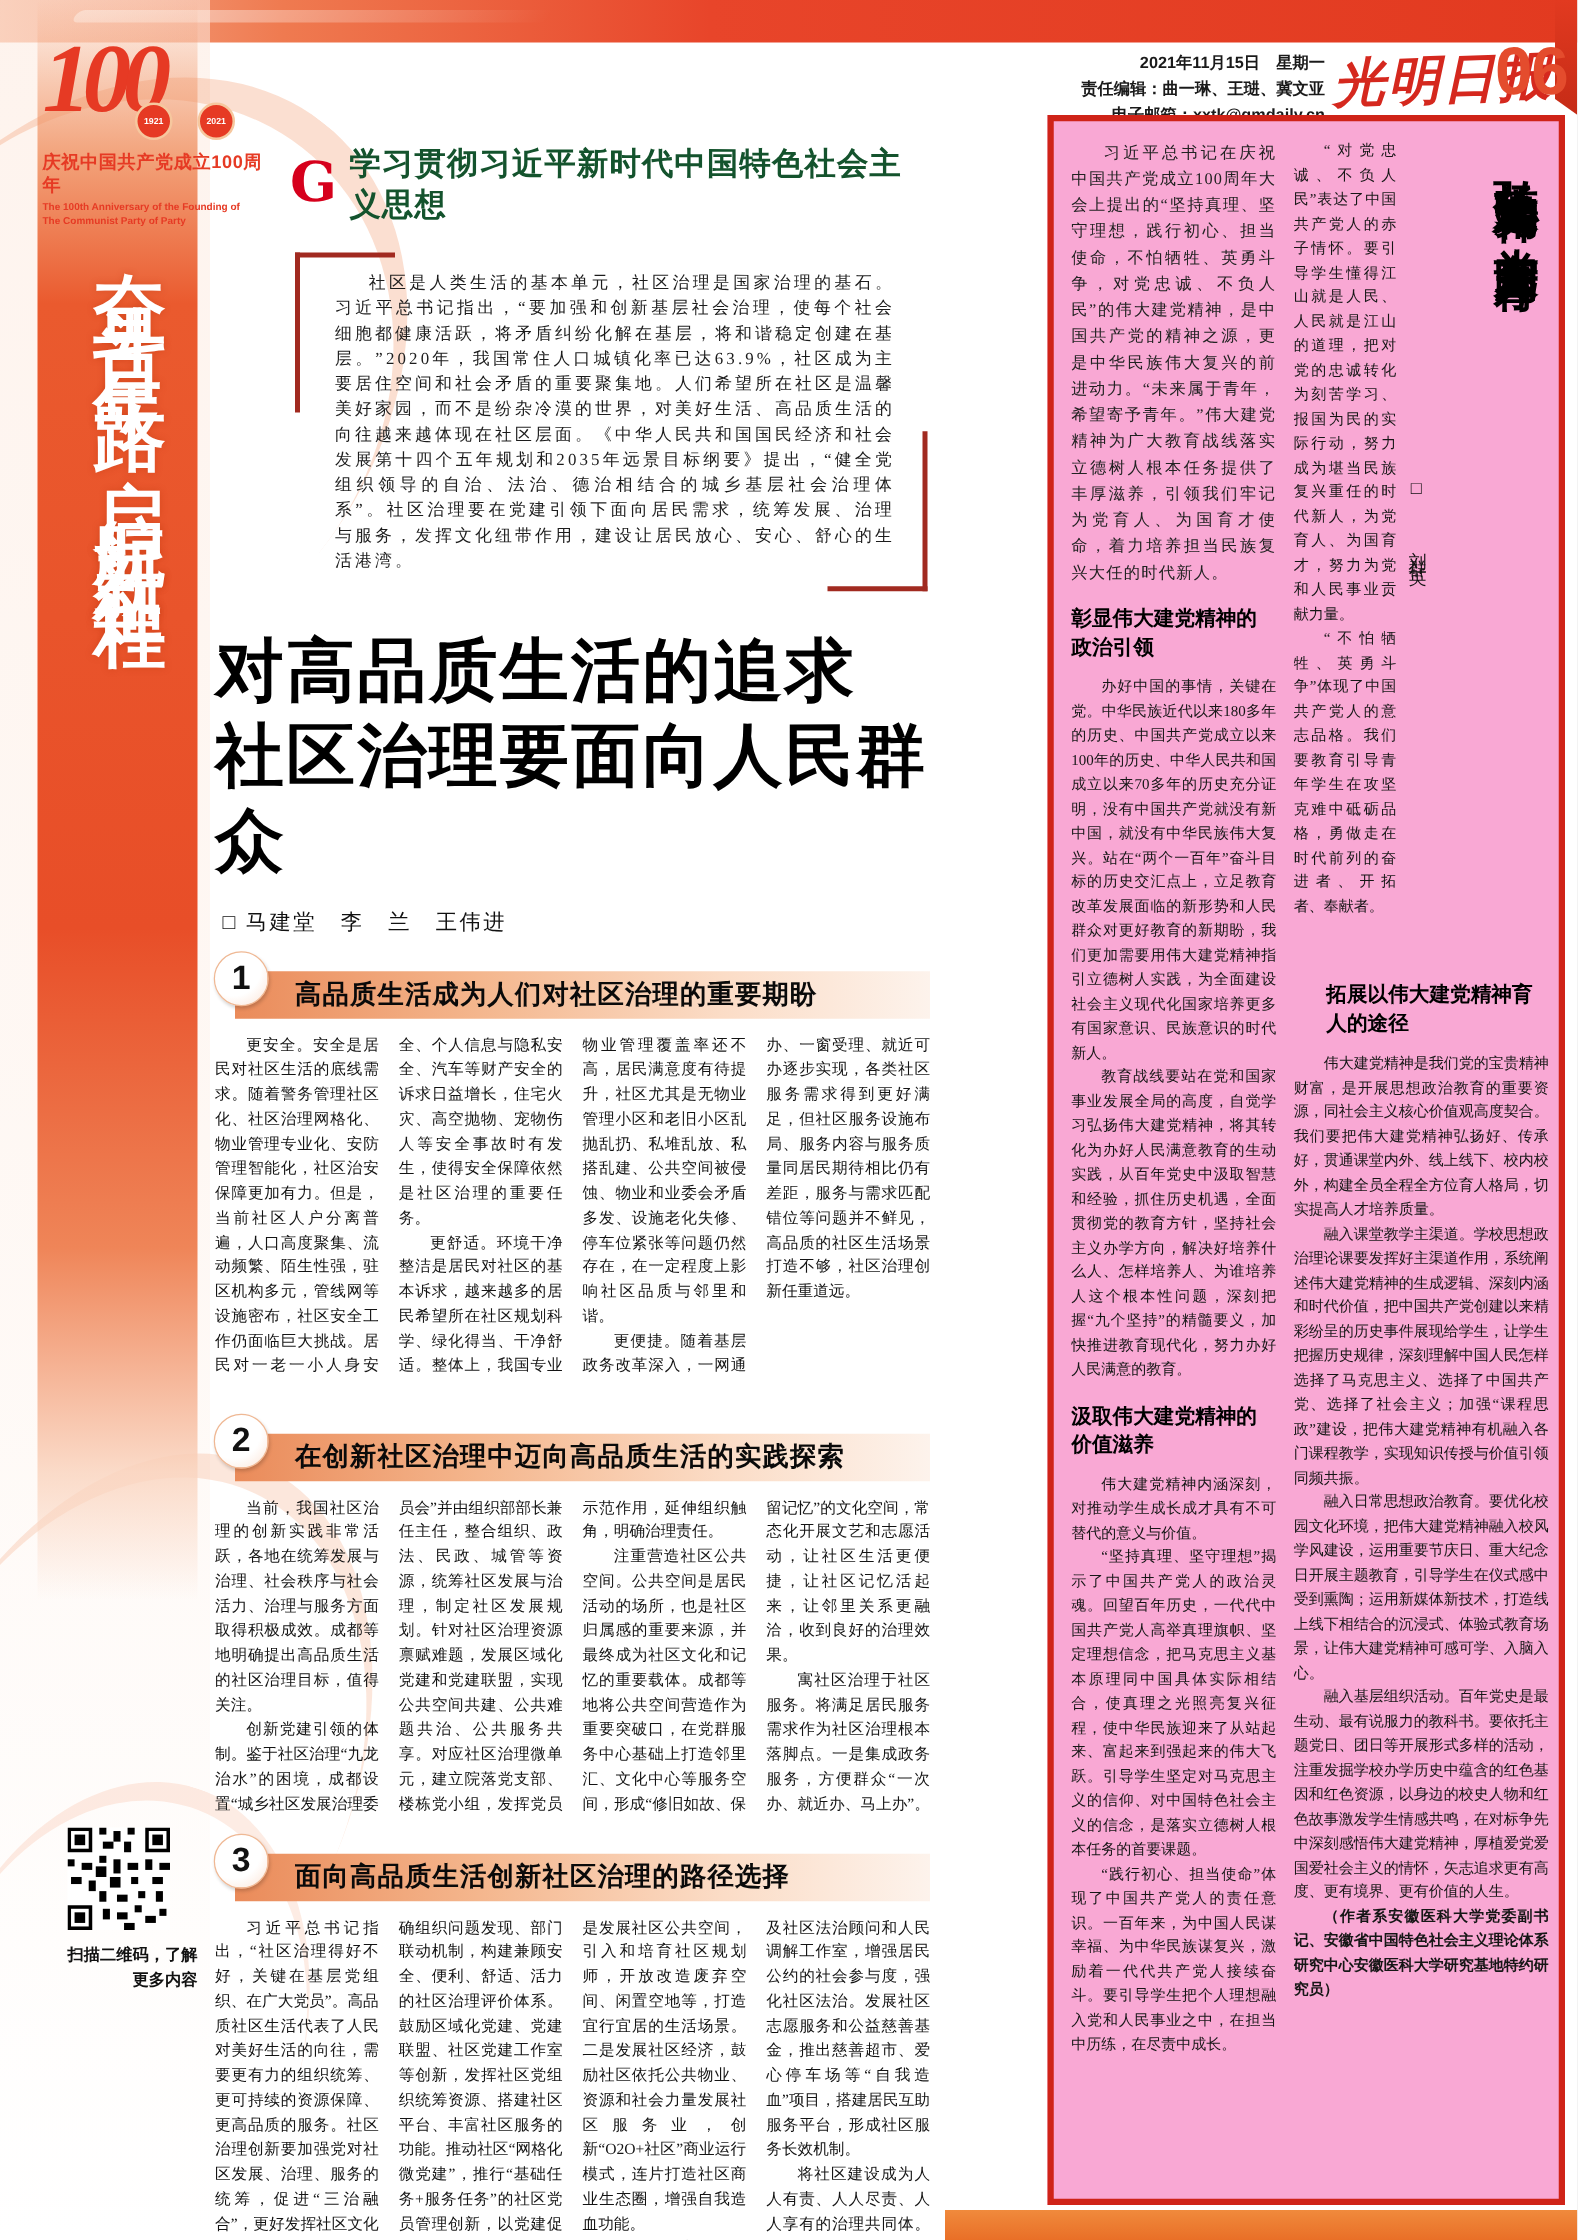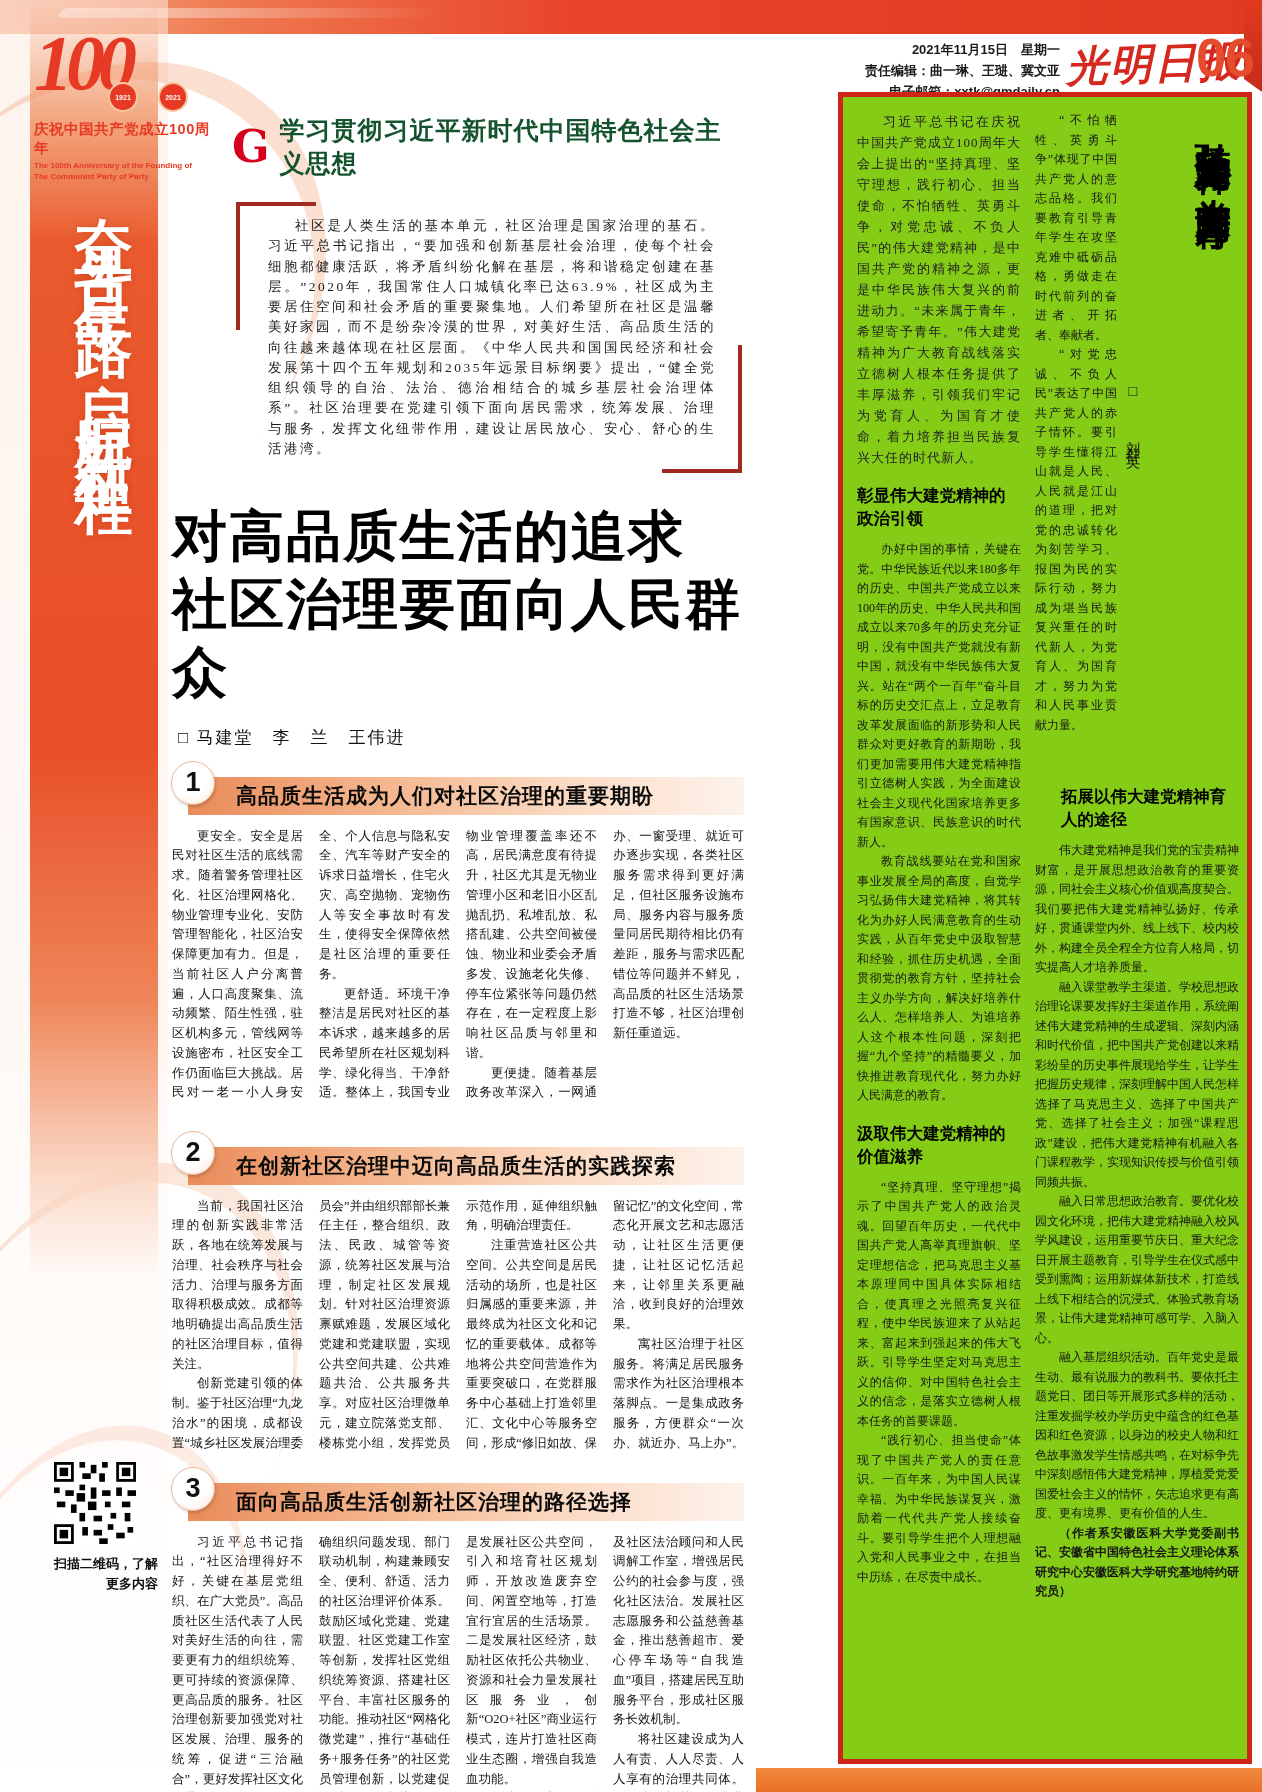--- a/index.html
+++ b/index.html
@@ -65,21 +65,21 @@
   .sec-num{position:absolute;left:-17px;top:-16px;width:42px;height:42px;border-radius:50%;
     background:radial-gradient(circle at 35% 30%,#ffffff 55%,#fbe3d4 100%);border:1px solid #efb894;
     box-shadow:1px 2px 3px rgba(0,0,0,.18);display:flex;align-items:center;justify-content:center;
     font-family:"Liberation Sans",sans-serif;font-weight:900;font-size:27px;color:#111;}
   .sec-h{padding-left:48px;font-family:"Liberation Sans",sans-serif;font-weight:900;font-size:21px;line-height:38px;letter-spacing:1px;color:#0a0a0a;}
   .sec-body{margin-top:12px;column-gap:16px;column-count:4;column-fill:auto;overflow:hidden;
     font-size:12.5px;line-height:1.58;text-align:justify;color:#141414;}
   .sec-body p{margin:0;text-indent:2em;}
   .h1body{height:292px;} .h2body{height:258px;} .h3body{height:448px;}
   
-  .side-box{position:absolute;left:838px;top:92px;width:414px;height:1672px;background:#84cc16;
+  .side-box{position:absolute;left:838px;top:92px;width:414px;height:1672px;background:#f9a8d4;
     border:5px solid #cf2318;box-sizing:border-box;}
   .side-inner{position:relative;width:100%;height:100%;}
   .s-col1{position:absolute;left:14px;top:14px;width:164px;height:1630px;overflow:hidden;}
   .s-lead p{margin:0;font-size:13px;line-height:21px;letter-spacing:1px;text-indent:2em;text-align:justify;color:#222;}
   .s-subhead{margin:16px 0 10px;font-family:"Liberation Sans",sans-serif;font-weight:900;font-size:16.5px;line-height:1.4;color:#000;}
   .s-body p{margin:0;font-size:12px;line-height:19.5px;text-indent:2em;text-align:justify;color:#161616;}
   .s-right{position:absolute;left:192px;top:14px;width:204px;height:1630px;}
   .s-narrow{position:absolute;left:0;top:0;width:82px;height:652px;overflow:hidden;}
   .s-author{position:absolute;left:88px;top:272px;writing-mode:vertical-rl;text-orientation:upright;
     font-size:14.5px;letter-spacing:7px;color:#111;}
@@ -245,29 +245,30 @@
         <div class="s-lead">
           <p>习近平总书记在庆祝中国共产党成立100周年大会上提出的“坚持真理、坚守理想，践行初心、担当使命，不怕牺牲、英勇斗争，对党忠诚、不负人民”的伟大建党精神，是中国共产党的精神之源，更是中华民族伟大复兴的前进动力。“未来属于青年，希望寄予青年。”伟大建党精神为广大教育战线落实立德树人根本任务提供了丰厚滋养，引领我们牢记为党育人、为国育才使命，着力培养担当民族复兴大任的时代新人。</p>
         </div>
         <div class="s-subhead">彰显伟大建党精神的政治引领</div>
         <div class="s-body">
             <p>办好中国的事情，关键在党。中华民族近代以来180多年的历史、中国共产党成立以来100年的历史、中华人民共和国成立以来70多年的历史充分证明，没有中国共产党就没有新中国，就没有中华民族伟大复兴。站在“两个一百年”奋斗目标的历史交汇点上，立足教育改革发展面临的新形势和人民群众对更好教育的新期盼，我们更加需要用伟大建党精神指引立德树人实践，为全面建设社会主义现代化国家培养更多有国家意识、民族意识的时代新人。</p>
             <p>教育战线要站在党和国家事业发展全局的高度，自觉学习弘扬伟大建党精神，将其转化为办好人民满意教育的生动实践，从百年党史中汲取智慧和经验，抓住历史机遇，全面贯彻党的教育方针，坚持社会主义办学方向，解决好培养什么人、怎样培养人、为谁培养人这个根本性问题，深刻把握“九个坚持”的精髓要义，加快推进教育现代化，努力办好人民满意的教育。</p>
           </div>
         <div class="s-subhead">汲取伟大建党精神的价值滋养</div>
         <div class="s-body">
+            <p>伟大建党精神内涵深刻，对推动学生成长成才具有不可替代的意义与价值。</p>
             <p>“坚持真理、坚守理想”揭示了中国共产党人的政治灵魂。回望百年历史，一代代中国共产党人高举真理旗帜、坚定理想信念，把马克思主义基本原理同中国具体实际相结合，使真理之光照亮复兴征程，使中华民族迎来了从站起来、富起来到强起来的伟大飞跃。引导学生坚定对马克思主义的信仰、对中国特色社会主义的信念，是落实立德树人根本任务的首要课题。</p>
             <p>“践行初心、担当使命”体现了中国共产党人的责任意识。一百年来，为中国人民谋幸福、为中华民族谋复兴，激励着一代代共产党人接续奋斗。要引导学生把个人理想融入党和人民事业之中，在担当中历练，在尽责中成长。</p>
           </div>
       </div>
 
       <div class="s-right">
         <div class="s-narrow s-body">
+            <p>“对党忠诚、不负人民”表达了中国共产党人的赤子情怀。要引导学生懂得江山就是人民、人民就是江山的道理，把对党的忠诚转化为刻苦学习、报国为民的实际行动，努力成为堪当民族复兴重任的时代新人，为党育人、为国育才，努力为党和人民事业贡献力量。</p>
             <p>“不怕牺牲、英勇斗争”体现了中国共产党人的意志品格。我们要教育引导青年学生在攻坚克难中砥砺品格，勇做走在时代前列的奋进者、开拓者、奉献者。</p>
-            <p>“对党忠诚、不负人民”表达了中国共产党人的赤子情怀。要引导学生懂得江山就是人民、人民就是江山的道理，把对党的忠诚转化为刻苦学习、报国为民的实际行动，努力成为堪当民族复兴重任的时代新人，为党育人、为国育才，努力为党和人民事业贡献力量。</p>
           </div>
         <div class="s-author">□ 刘群英</div>
         <div class="s-title">弘扬伟大建党精神　为党育人为国育才</div>
         <div class="s-lower">
           <div class="s-subhead">拓展以伟大建党精神育人的途径</div>
           <div class="s-body">
               <p>伟大建党精神是我们党的宝贵精神财富，是开展思想政治教育的重要资源，同社会主义核心价值观高度契合。我们要把伟大建党精神弘扬好、传承好，贯通课堂内外、线上线下、校内校外，构建全员全程全方位育人格局，切实提高人才培养质量。</p>
               <p>融入课堂教学主渠道。学校思想政治理论课要发挥好主渠道作用，系统阐述伟大建党精神的生成逻辑、深刻内涵和时代价值，把中国共产党创建以来精彩纷呈的历史事件展现给学生，让学生把握历史规律，深刻理解中国人民怎样选择了马克思主义、选择了中国共产党、选择了社会主义；加强“课程思政”建设，把伟大建党精神有机融入各门课程教学，实现知识传授与价值引领同频共振。</p>
               <p>融入日常思想政治教育。要优化校园文化环境，把伟大建党精神融入校风学风建设，运用重要节庆日、重大纪念日开展主题教育，引导学生在仪式感中受到熏陶；运用新媒体新技术，打造线上线下相结合的沉浸式、体验式教育场景，让伟大建党精神可感可学、入脑入心。</p>
               <p>融入基层组织活动。百年党史是最生动、最有说服力的教科书。要依托主题党日、团日等开展形式多样的活动，注重发掘学校办学历史中蕴含的红色基因和红色资源，以身边的校史人物和红色故事激发学生情感共鸣，在对标争先中深刻感悟伟大建党精神，厚植爱党爱国爱社会主义的情怀，矢志追求更有高度、更有境界、更有价值的人生。</p>

